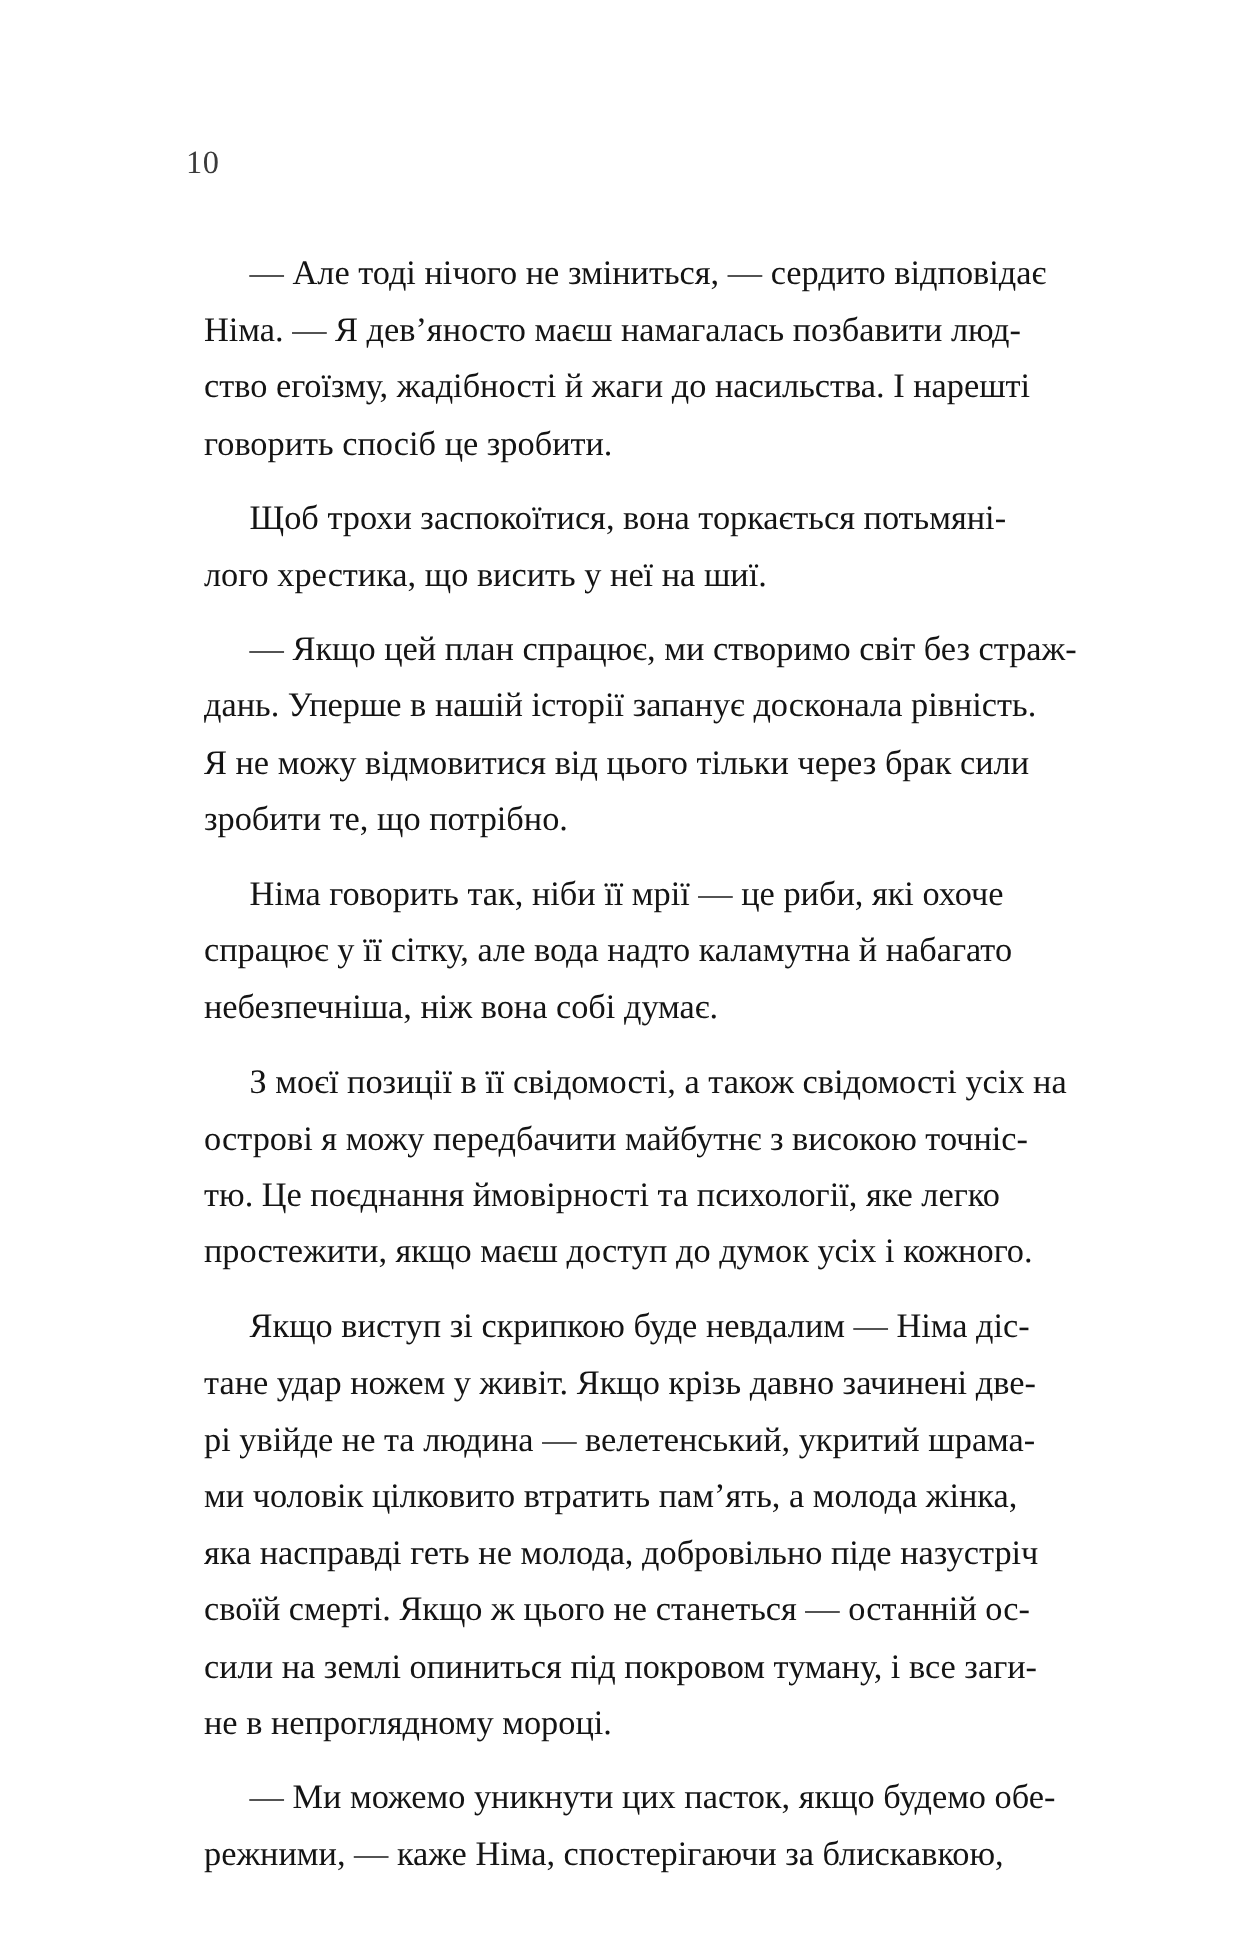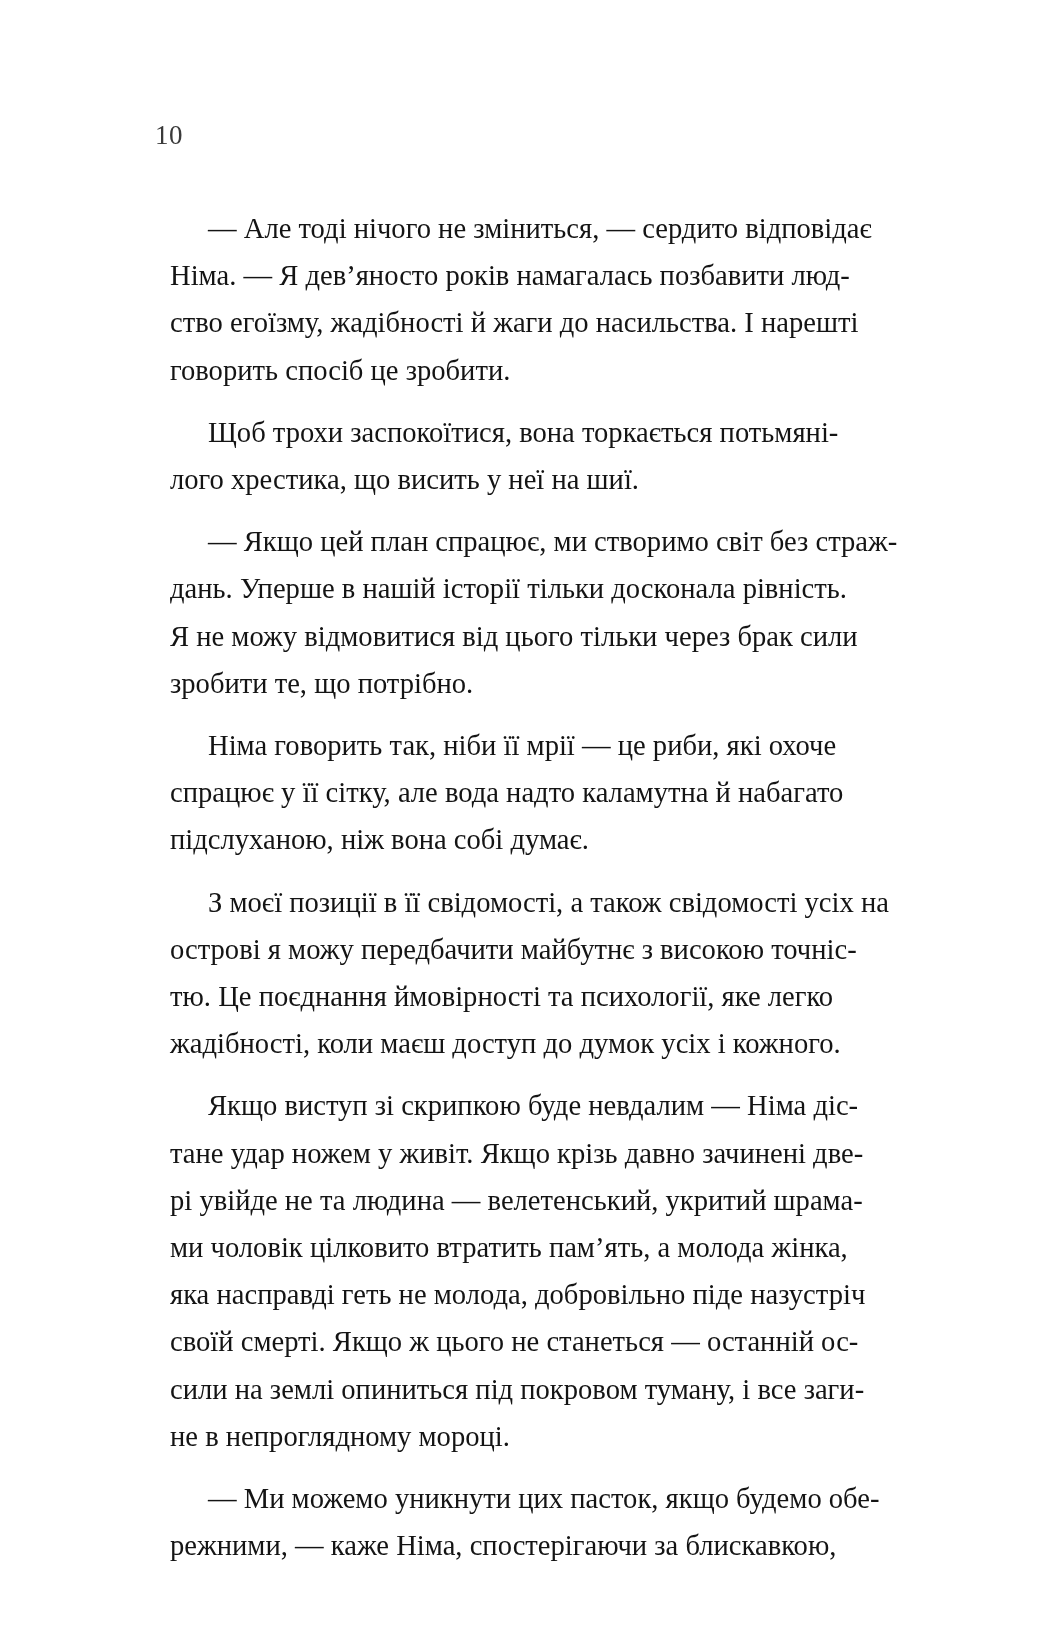--- a/index.html
+++ b/index.html
@@ -77,44 +77,44 @@
 </head>
 <body>
 
 <div class="page">
 
   <div class="folio">10</div>
 
   <div class="textblock" id="textblock">
       <p>
         <span class="ln stretch"><span class="indent"></span>— Але тоді нічого не зміниться, — сердито відповідає</span>
-        <span class="ln stretch">Німа. — Я дев’яносто років намагалась позбавити люд-</span>
+        <span class="ln stretch">Німа. — Я дев’яносто маєш намагалась позбавити люд-</span>
         <span class="ln stretch">ство егоїзму, жадібності й жаги до насильства. І нарешті</span>
         <span class="ln last">говорить спосіб це зробити.</span>
       </p>
       <p>
         <span class="ln stretch"><span class="indent"></span>Щоб трохи заспокоїтися, вона торкається потьмяні-</span>
         <span class="ln last">лого хрестика, що висить у неї на шиї.</span>
       </p>
       <p>
         <span class="ln stretch"><span class="indent"></span>— Якщо цей план спрацює, ми створимо світ без страж-</span>
-        <span class="ln stretch">дань. Уперше в нашій історії тільки досконала рівність.</span>
+        <span class="ln stretch">дань. Уперше в нашій історії запанує досконала рівність.</span>
         <span class="ln stretch">Я не можу відмовитися від цього тільки через брак сили</span>
         <span class="ln last">зробити те, що потрібно.</span>
       </p>
       <p>
         <span class="ln stretch"><span class="indent"></span>Німа говорить так, ніби її мрії — це риби, які охоче</span>
         <span class="ln stretch">спрацює у її сітку, але вода надто каламутна й набагато</span>
-        <span class="ln last">підслуханою, ніж вона собі думає.</span>
+        <span class="ln last">небезпечніша, ніж вона собі думає.</span>
       </p>
       <p>
         <span class="ln stretch"><span class="indent"></span>З моєї позиції в її свідомості, а також свідомості усіх на</span>
         <span class="ln stretch">острові я можу передбачити майбутнє з високою точніс-</span>
         <span class="ln stretch">тю. Це поєднання ймовірності та психології, яке легко</span>
-        <span class="ln last">жадібності, коли маєш доступ до думок усіх і кожного.</span>
+        <span class="ln last">простежити, якщо маєш доступ до думок усіх і кожного.</span>
       </p>
       <p>
         <span class="ln stretch"><span class="indent"></span>Якщо виступ зі скрипкою буде невдалим — Німа діс-</span>
         <span class="ln stretch">тане удар ножем у живіт. Якщо крізь давно зачинені две-</span>
         <span class="ln stretch">рі увійде не та людина — велетенський, укритий шрама-</span>
         <span class="ln stretch">ми чоловік цілковито втратить пам’ять, а молода жінка,</span>
         <span class="ln stretch">яка насправді геть не молода, добровільно піде назустріч</span>
         <span class="ln stretch">своїй смерті. Якщо ж цього не станеться — останній ос-</span>
         <span class="ln stretch">сили на землі опиниться під покровом туману, і все заги-</span>
         <span class="ln last">не в непроглядному мороці.</span>

